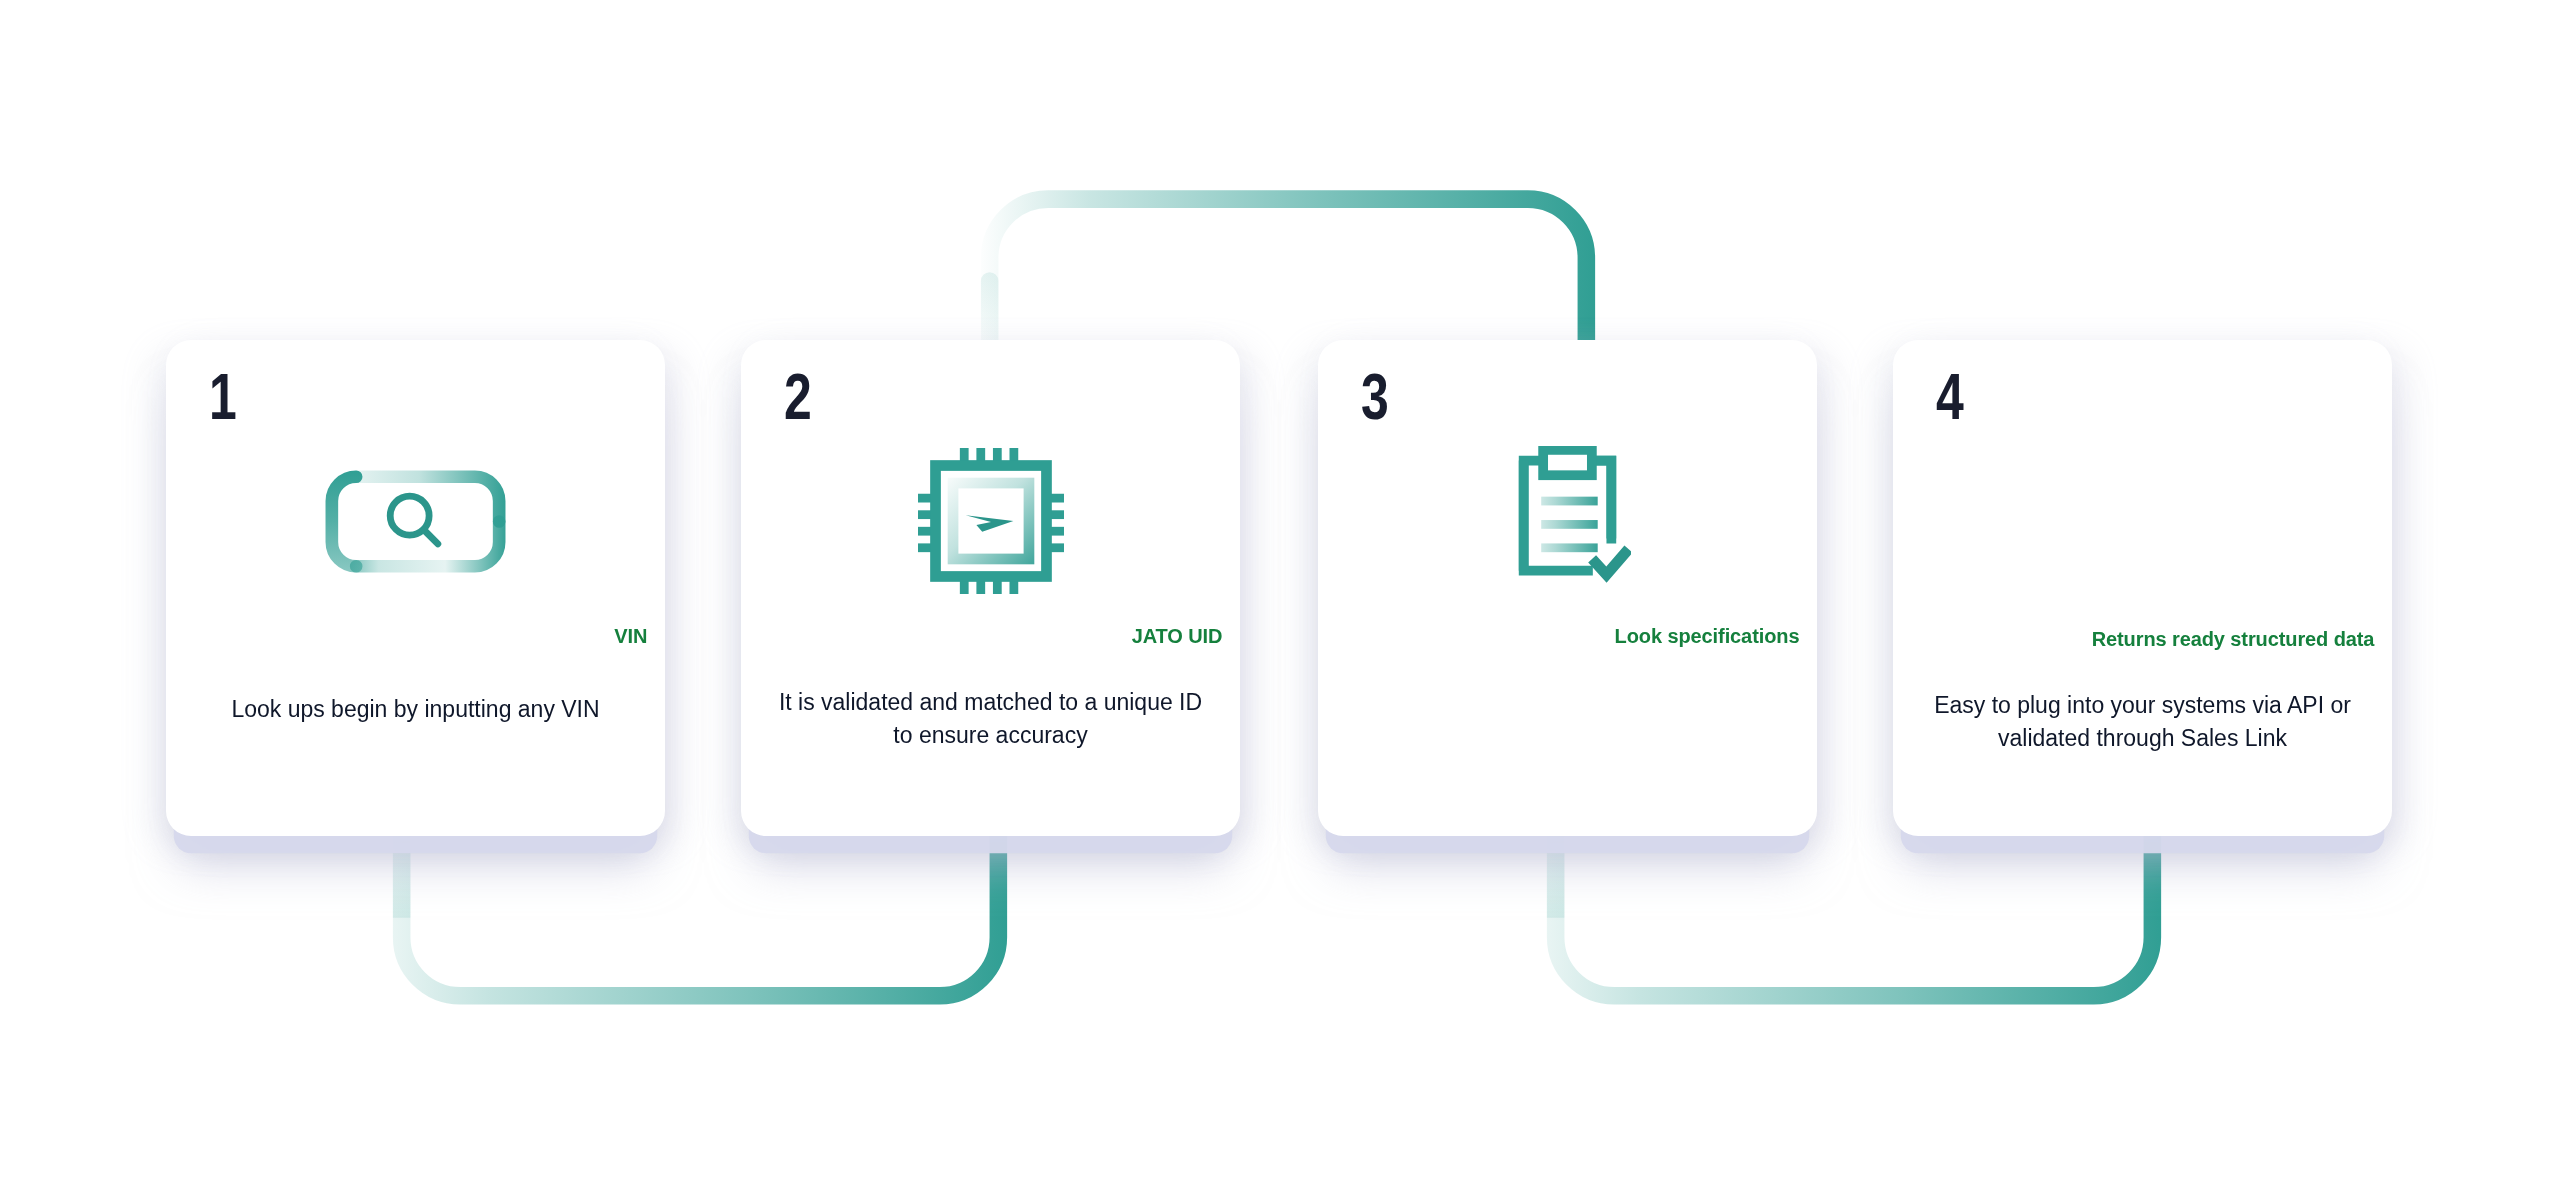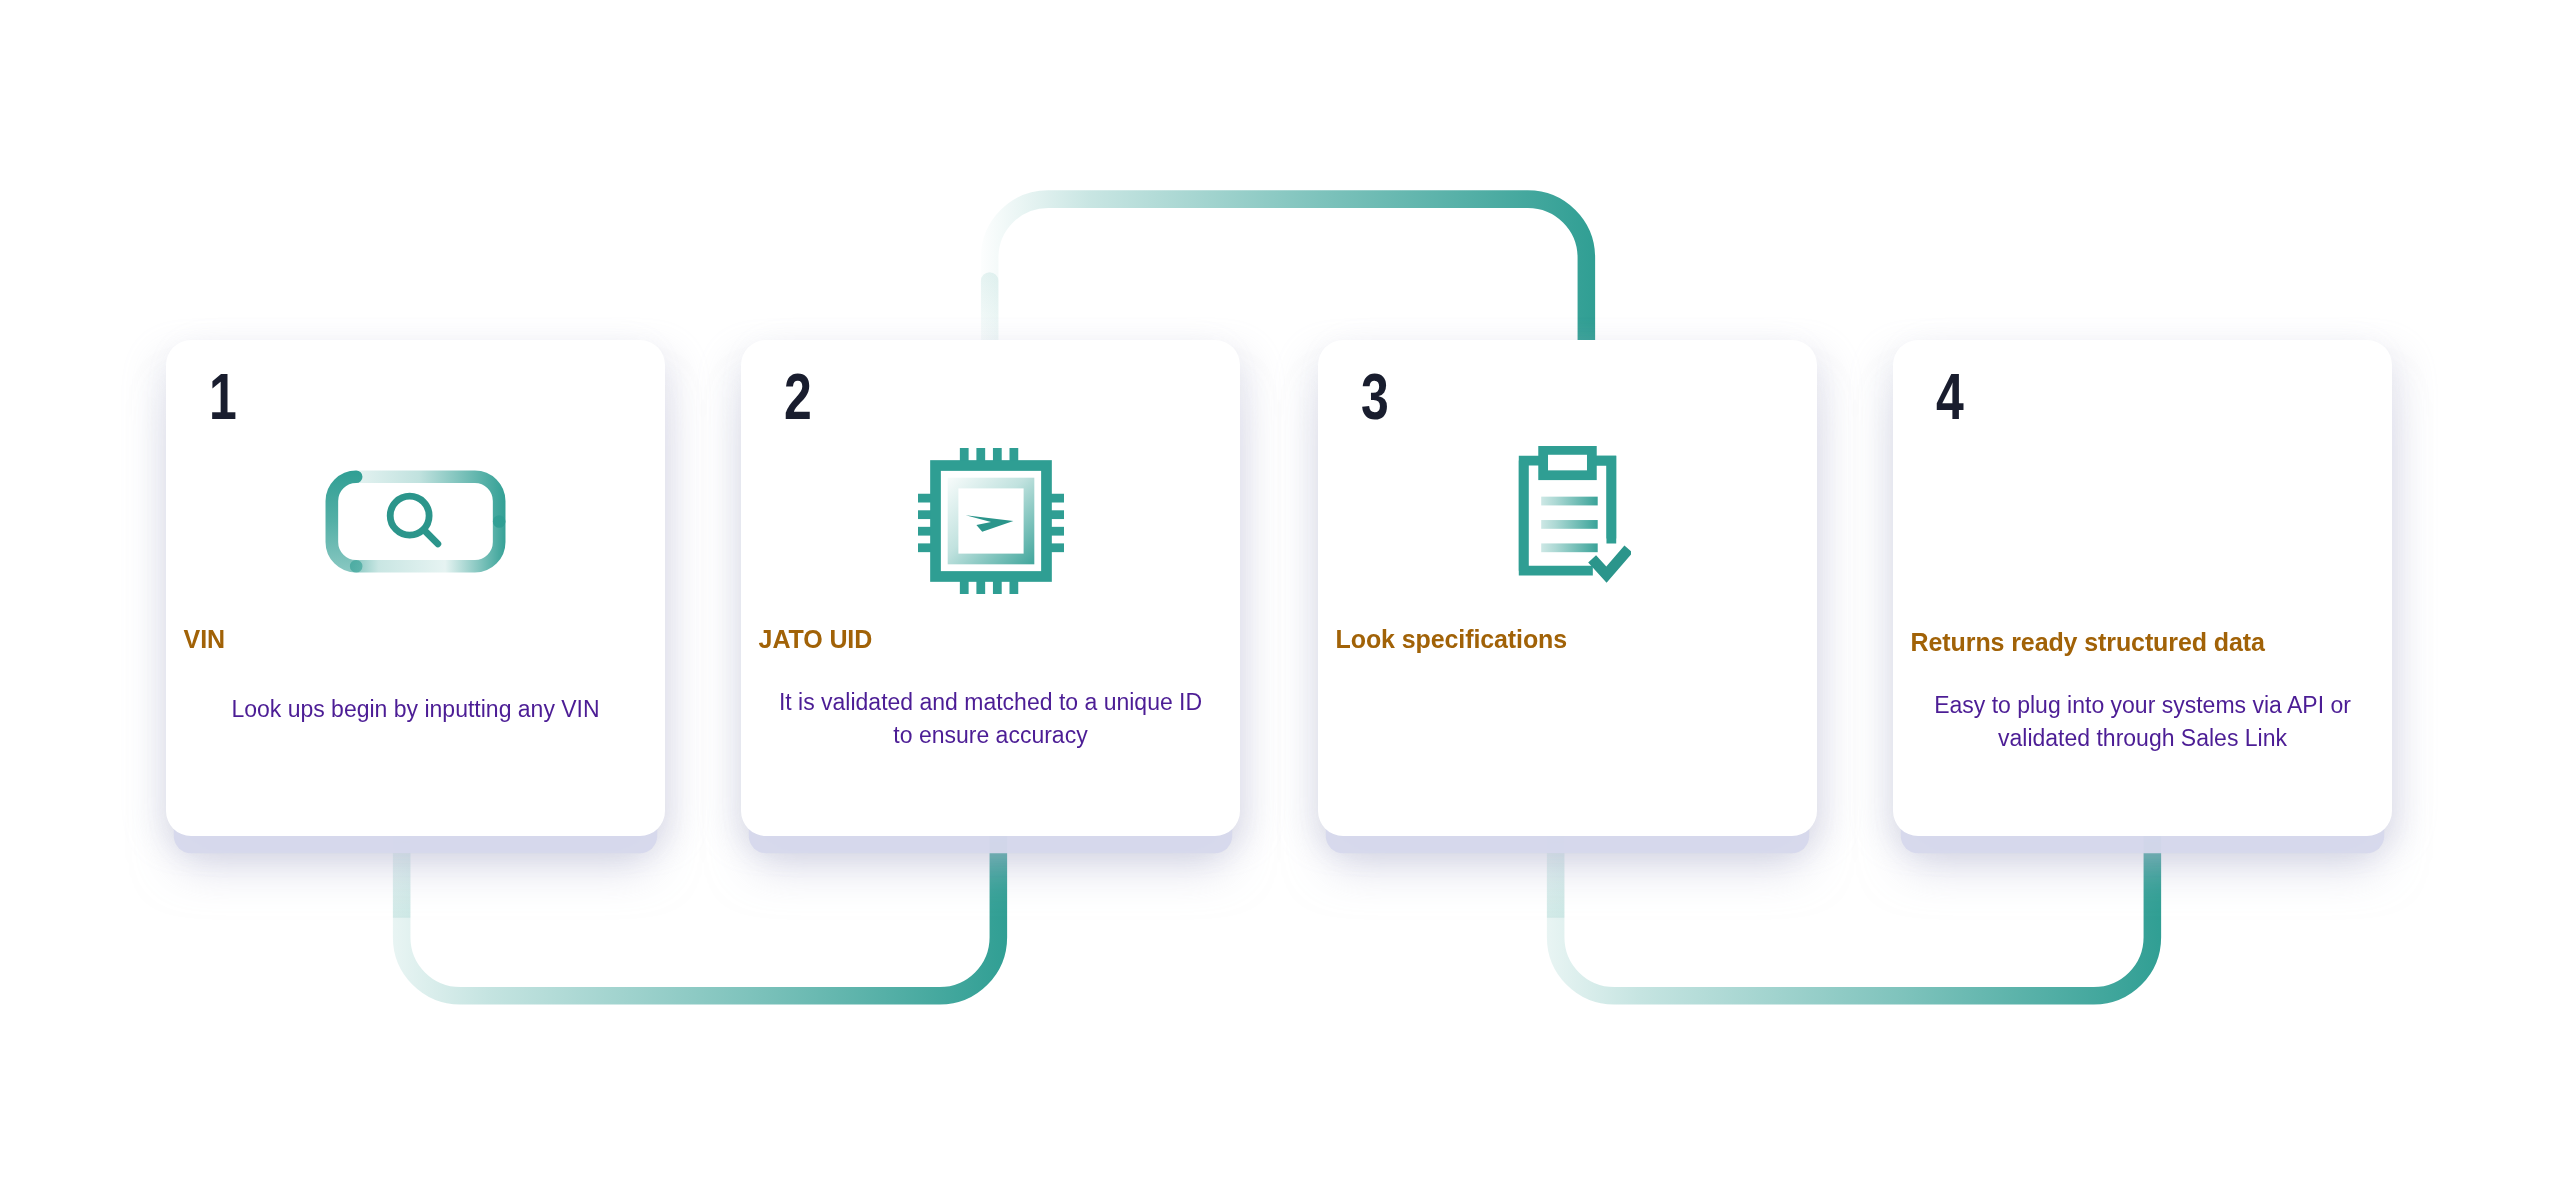--- a/index.html
+++ b/index.html
@@ -70,37 +70,37 @@
     align-items: center;
     justify-content: center;
   }
   #card-4 .card-icon { top: 94px; }
 
   .card-title {
     position: absolute;
     left: 17.6px;
     right: 17.6px;
     top: 285px;
-    text-align: left;
-    font-size: 25px;
+    text-align: right;
+    font-size: 20px;
     font-weight: bold;
-    color: #a16207;
+    color: #15803d;
     letter-spacing: -0.1px;
   }
   #card-4 .card-title { top: 288px; }
 
   .card-desc {
     position: absolute;
     left: 29px;
     right: 29px;
     top: 346px;
     text-align: center;
     font-size: 23px;
     line-height: 33px;
-    color: #4c1d95;
+    color: #0f172a;
   }
   #card-1 .card-desc { top: 353px; }
   #card-3 .card-desc { top: 353px; }
   #card-4 .card-desc { top: 349px; }
 </style>
 </head>
 <body>
 
 <div id="stage">
 

